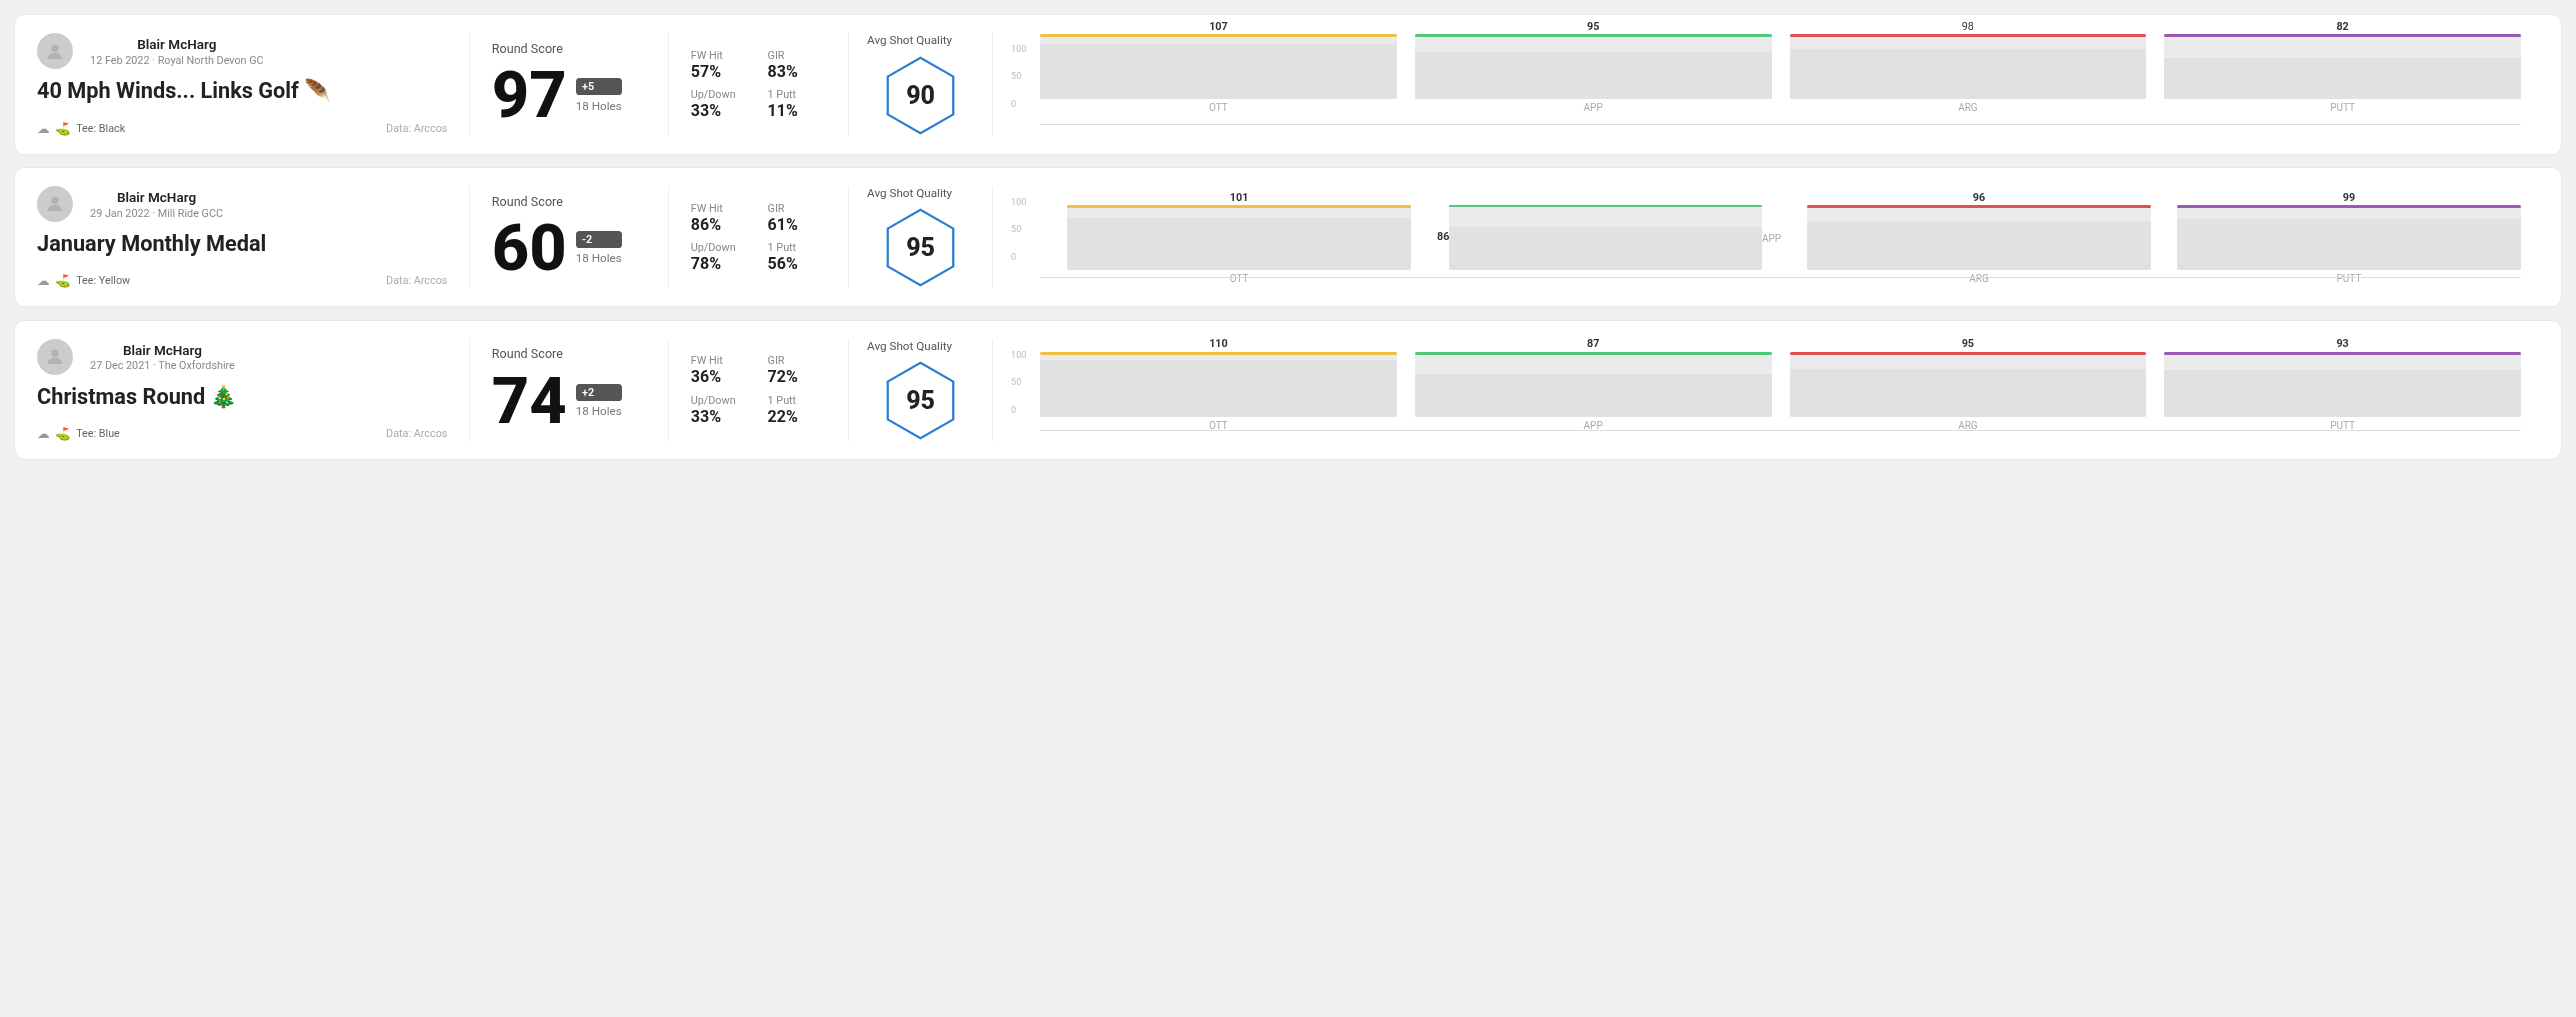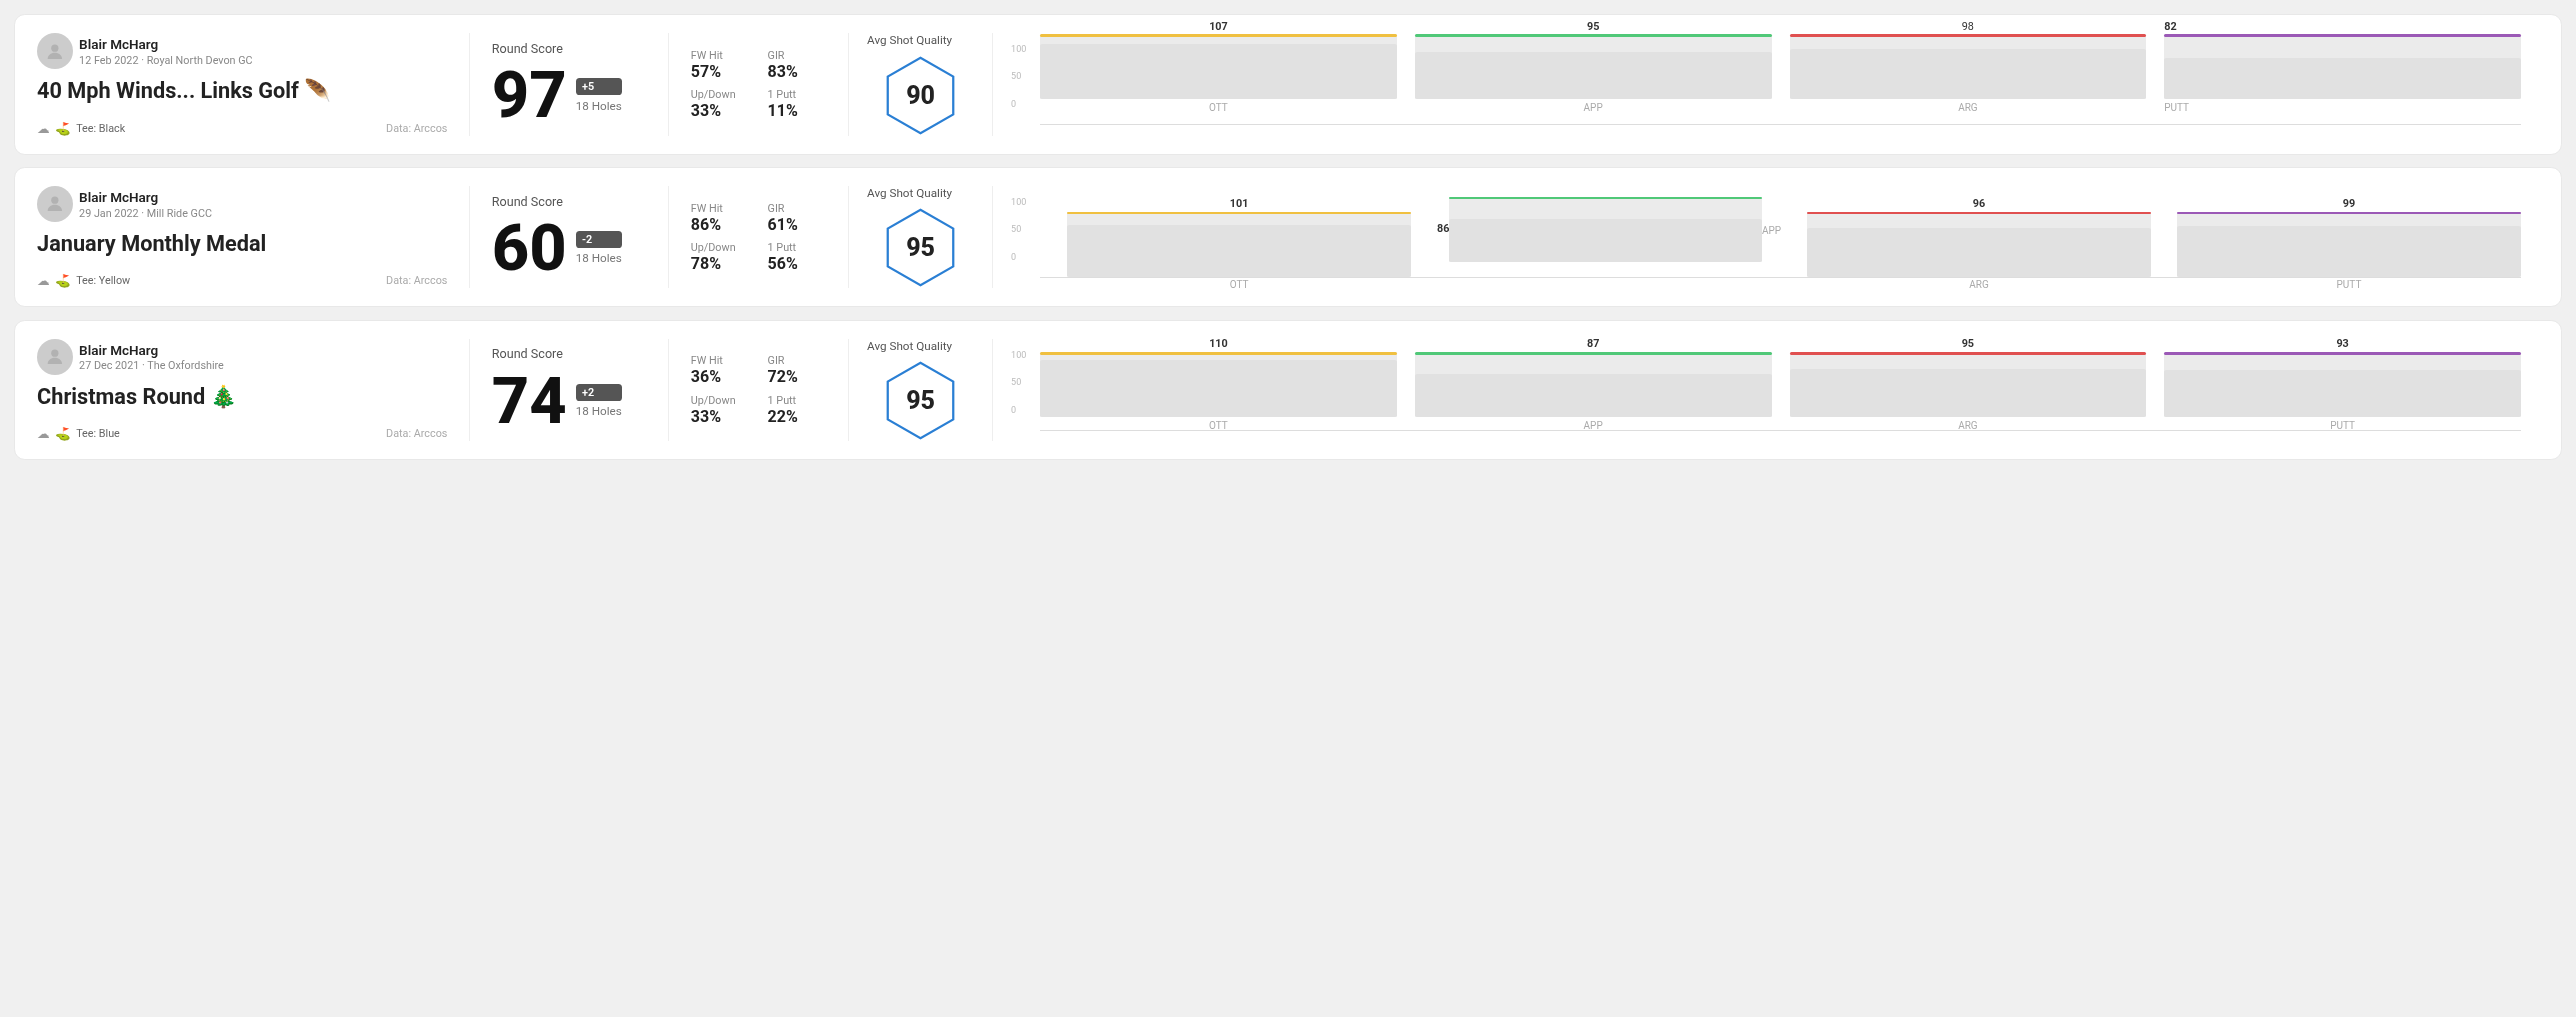--- a/index.html
+++ b/index.html
@@ -23,22 +23,23 @@
       flex: 0 0 433px;
       padding-right: 21.7px;
       border-right: 0.9px solid #eee;
       display: flex;
       flex-direction: column;
       justify-content: space-between;
     }
     .user-row {
       display: flex;
       align-items: center;
-      gap: 6px;
+      gap: 17px;
       margin-bottom: 9px;
+      text-align: center;
     }
     .avatar {
       width: 36px;
       height: 36px;
       border-radius: 50%;
       background: #ccc;
       display: flex;
       align-items: center;
       justify-content: center;
       flex-shrink: 0;
@@ -295,21 +296,21 @@
       </div>
       <div style="display:flex;flex-direction:column;align-items:center;flex:1;gap:0;">
         <span style="font-size:10.8px;font-weight:400;color:#333;margin-bottom:1.8px;">98</span>
         <div style="position:relative;width:100%;height:65px;">
           <div style="position:absolute;bottom:0;left:0;right:0;height:65px;background:#ebebeb;border-radius:1.8px;"></div>
           <div style="position:absolute;bottom:0;left:0;right:0;height:50px;border-radius:1.8px 1.8px 0 0;background:rgba(0,0,0,0.04);"></div>
           <div style="position:absolute;top:0;left:0;right:0;height:2.7px;background:#e05050;border-radius:1.8px;"></div>
         </div>
         <span style="font-size:10px;color:#aaa;margin-top:2.7px;">ARG</span>
       </div>
-      <div style="display:flex;flex-direction:column;align-items:flex-start;flex:1;gap:0;">
+      <div style="display:flex;flex-direction:column;align-items:center;flex:1;gap:0;">
         <span style="font-size:10.8px;font-weight:700;color:#333;margin-bottom:1.8px;">82</span>
         <div style="position:relative;width:100%;height:65px;">
           <div style="position:absolute;bottom:0;left:0;right:0;height:65px;background:#ebebeb;border-radius:1.8px;"></div>
           <div style="position:absolute;bottom:0;left:0;right:0;height:41px;border-radius:1.8px 1.8px 0 0;background:rgba(0,0,0,0.04);"></div>
           <div style="position:absolute;top:0;left:0;right:0;height:2.7px;background:#9b59b6;border-radius:1.8px;"></div>
         </div>
         <span style="font-size:10px;color:#aaa;margin-top:2.7px;">PUTT</span>
       </div>
           </div>
         </div>
@@ -385,21 +386,21 @@
       </div>
     </div>
 
     <div class="card-chart">
       <div class="chart-area">
     <div style="position:absolute;left:0;top:0;bottom:16px;display:flex;flex-direction:column;justify-content:space-between;">
       <span style="font-size:9px;color:#bbb;">100</span>
       <span style="font-size:9px;color:#bbb;">50</span>
       <span style="font-size:9px;color:#bbb;">0</span>
     </div>
-    <div style="display:flex;gap:26px;align-items:flex-start;height:81px;padding-bottom:0;position:relative;padding-left:27px;">
+    <div style="display:flex;gap:26px;align-items:center;height:81px;padding-bottom:0;position:relative;padding-left:27px;">
       <div style="position:absolute;bottom:0;left:0;right:0;height:0.9px;background:#ddd;"></div>
       <div style="display:flex;flex-direction:column;align-items:center;flex:1;gap:0;">
         <span style="font-size:10.8px;font-weight:700;color:#333;margin-bottom:1.8px;">101</span>
         <div style="position:relative;width:100%;height:65px;">
           <div style="position:absolute;bottom:0;left:0;right:0;height:65px;background:#ebebeb;border-radius:1.8px;"></div>
           <div style="position:absolute;bottom:0;left:0;right:0;height:52px;border-radius:1.8px 1.8px 0 0;background:rgba(0,0,0,0.04);"></div>
           <div style="position:absolute;top:0;left:0;right:0;height:2.7px;background:#f0c040;border-radius:1.8px;"></div>
         </div>
         <span style="font-size:10px;color:#aaa;margin-top:2.7px;">OTT</span>
       </div>

